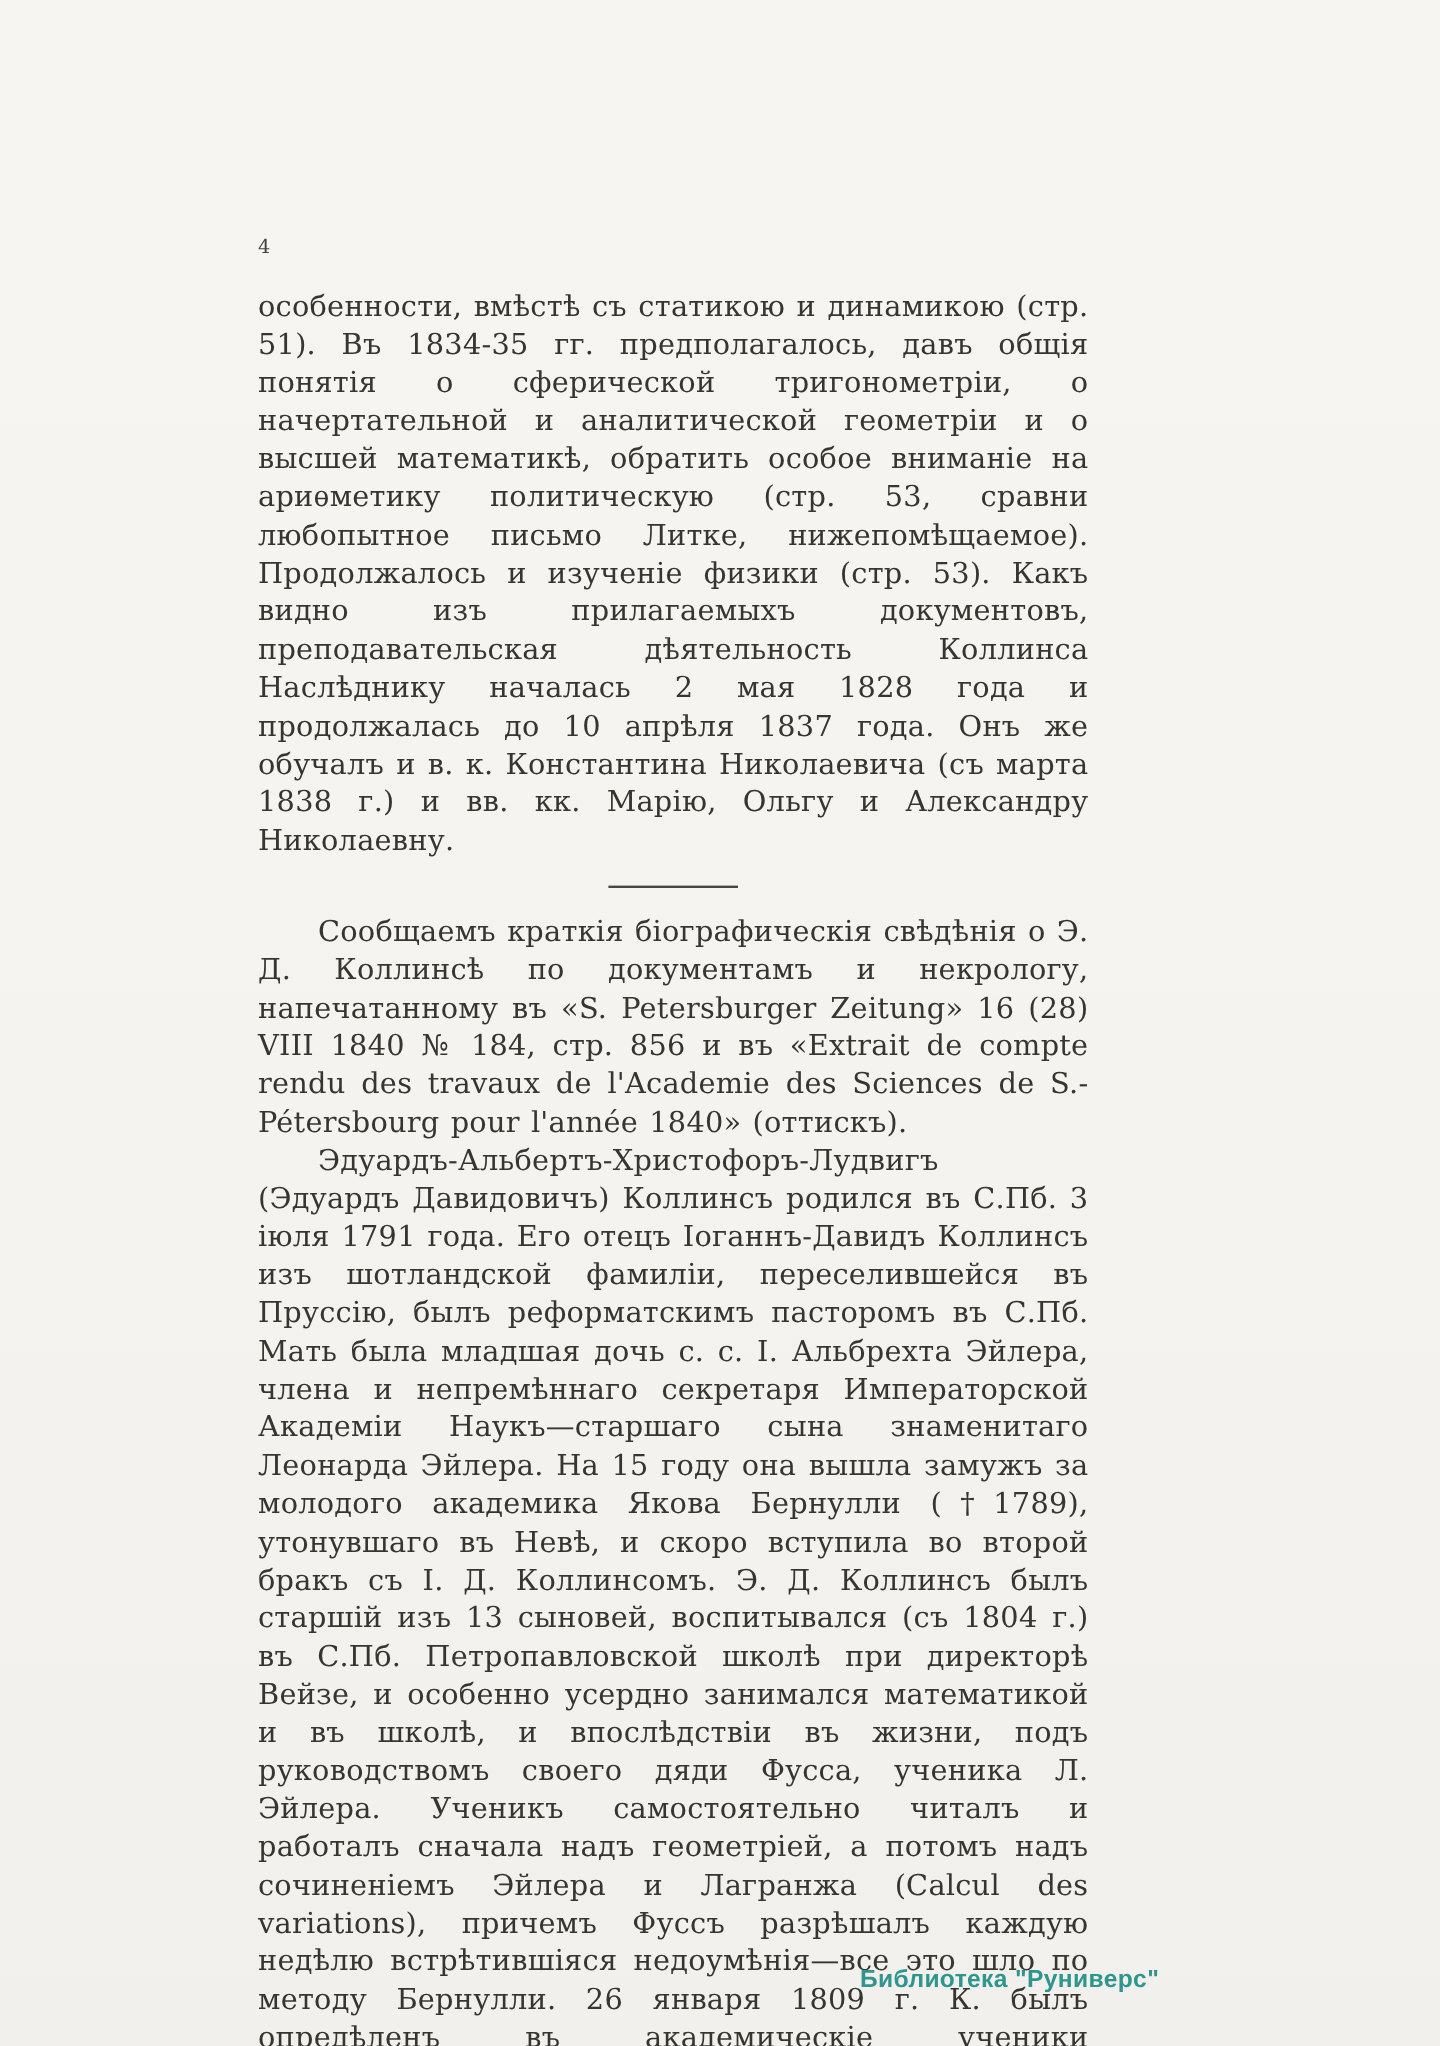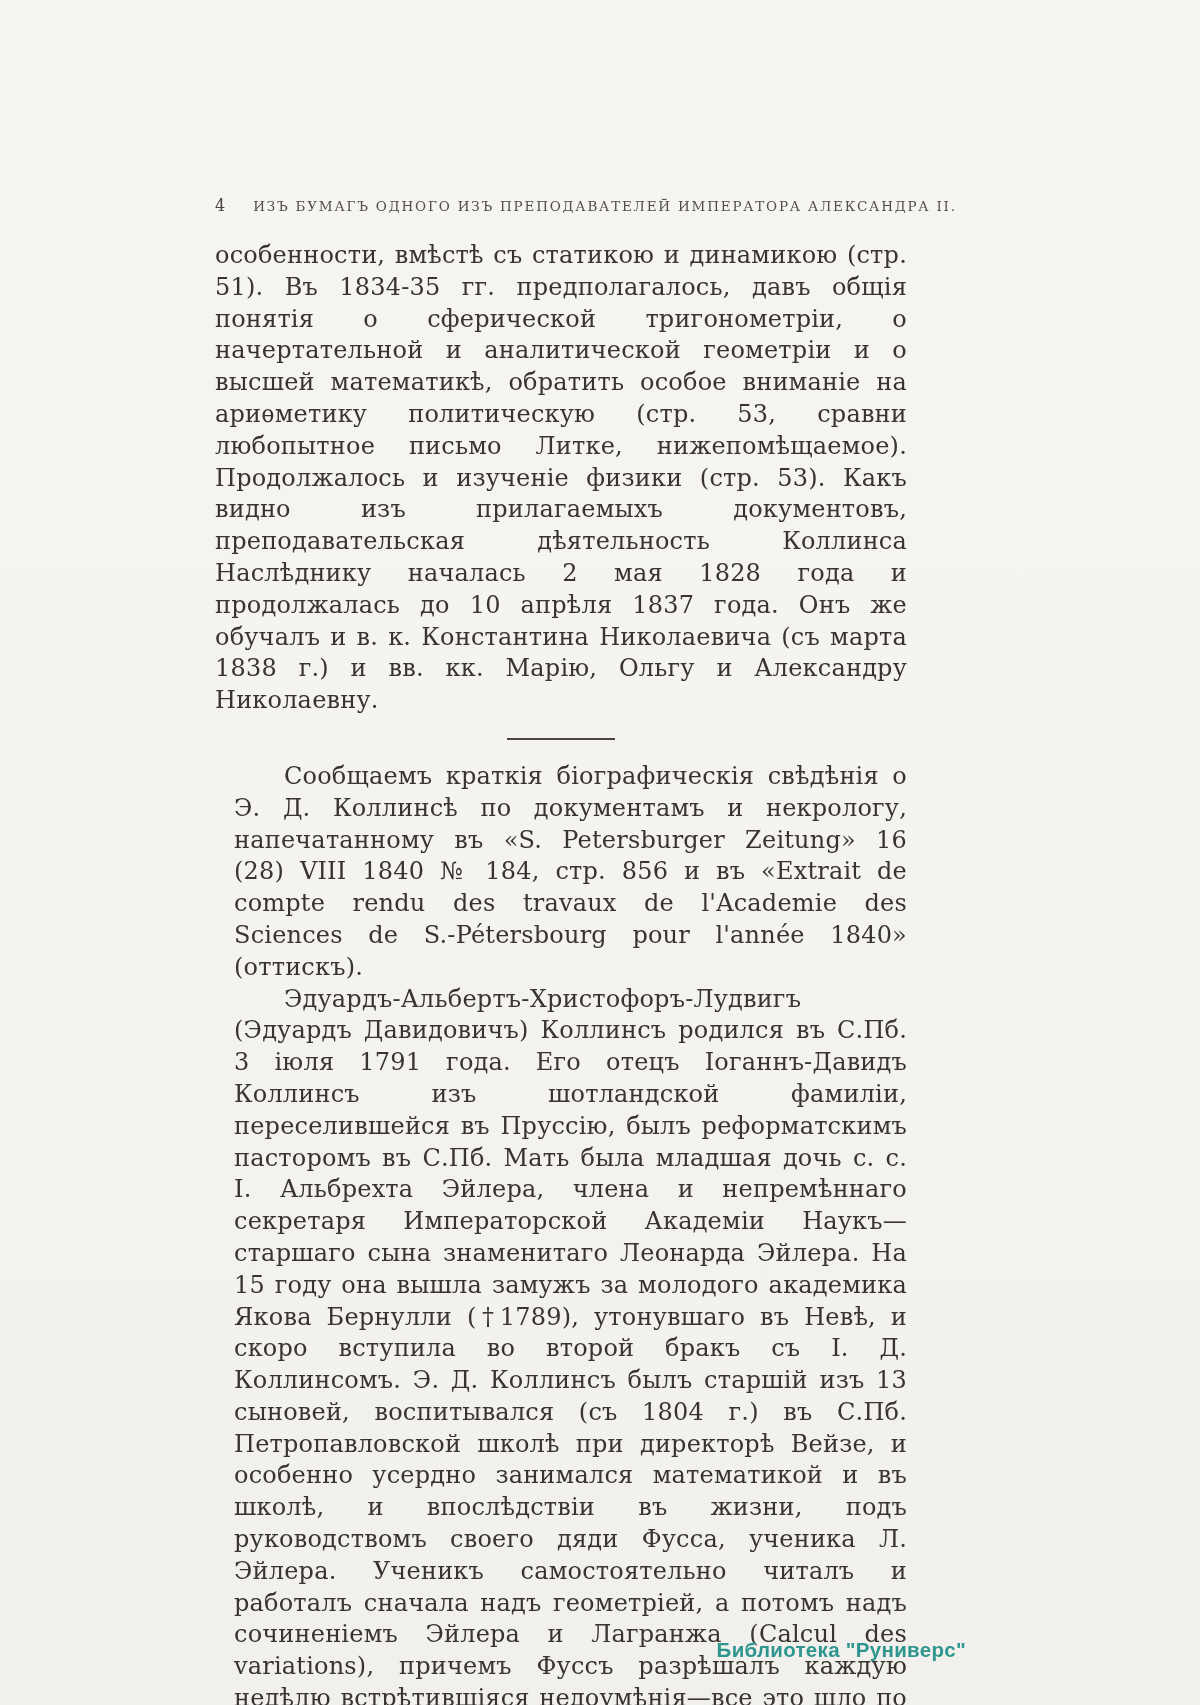--- a/index.html
+++ b/index.html
@@ -38,21 +38,21 @@
     position: absolute;
     top: 240px;
     left: 215px;
     width: 692px;
     color: #38352f;
     font-size: 24px;
     line-height: 31.8px;
     text-align: justify;
   }
   .para { margin: 0; word-spacing: 1.5px; letter-spacing: 0.2px; }
-  .para.indent { text-indent: 50px; margin-left: 19px; }
+  .para.indent { text-indent: 50px; }
   .divider-wrap {
     height: 44px;
     display: flex;
     align-items: center;
     justify-content: center;
   }
   .divider-line {
     display: inline-block;
     width: 108px;
     border-top: 2px solid #49463f;
@@ -68,21 +68,20 @@
     letter-spacing: 0.3px;
   }
 </style>
 </head>
 <body>
 
 <div class="page">
 
   <header class="running-head">
     <span class="page-num">4</span>
-    <span class="head-title">ИЗЪ БУМАГЪ ОДНОГО ИЗЪ ПРЕПОДАВАТЕЛЕЙ ИМПЕРАТОРА АЛЕКСАНДРА II.</span>
   </header>
 
   <main class="text-block">
 
     <p class="para">особенности, вмѣстѣ съ статикою и динамикою (стр. 51). Въ 1834-35 гг. предполагалось, давъ общія понятія о сферической тригонометріи, о начертательной и аналитической геометріи и о высшей математикѣ, обратить особое вниманіе на ариѳметику политическую (стр. 53, сравни любопытное письмо Литке, нижепомѣщаемое). Продолжалось и изученіе физики (стр. 53). Какъ видно изъ прилагаемыхъ документовъ, преподавательская дѣятельность Коллинса Наслѣднику началась 2 мая 1828 года и продолжалась до 10 апрѣля 1837 года. Онъ же обучалъ и в. к. Константина Николаевича (съ марта 1838 г.) и вв. кк. Марію, Ольгу и Александру Николаевну.</p>
 
     <div class="divider-wrap">
       <span class="divider-line"></span>
     </div>
 

